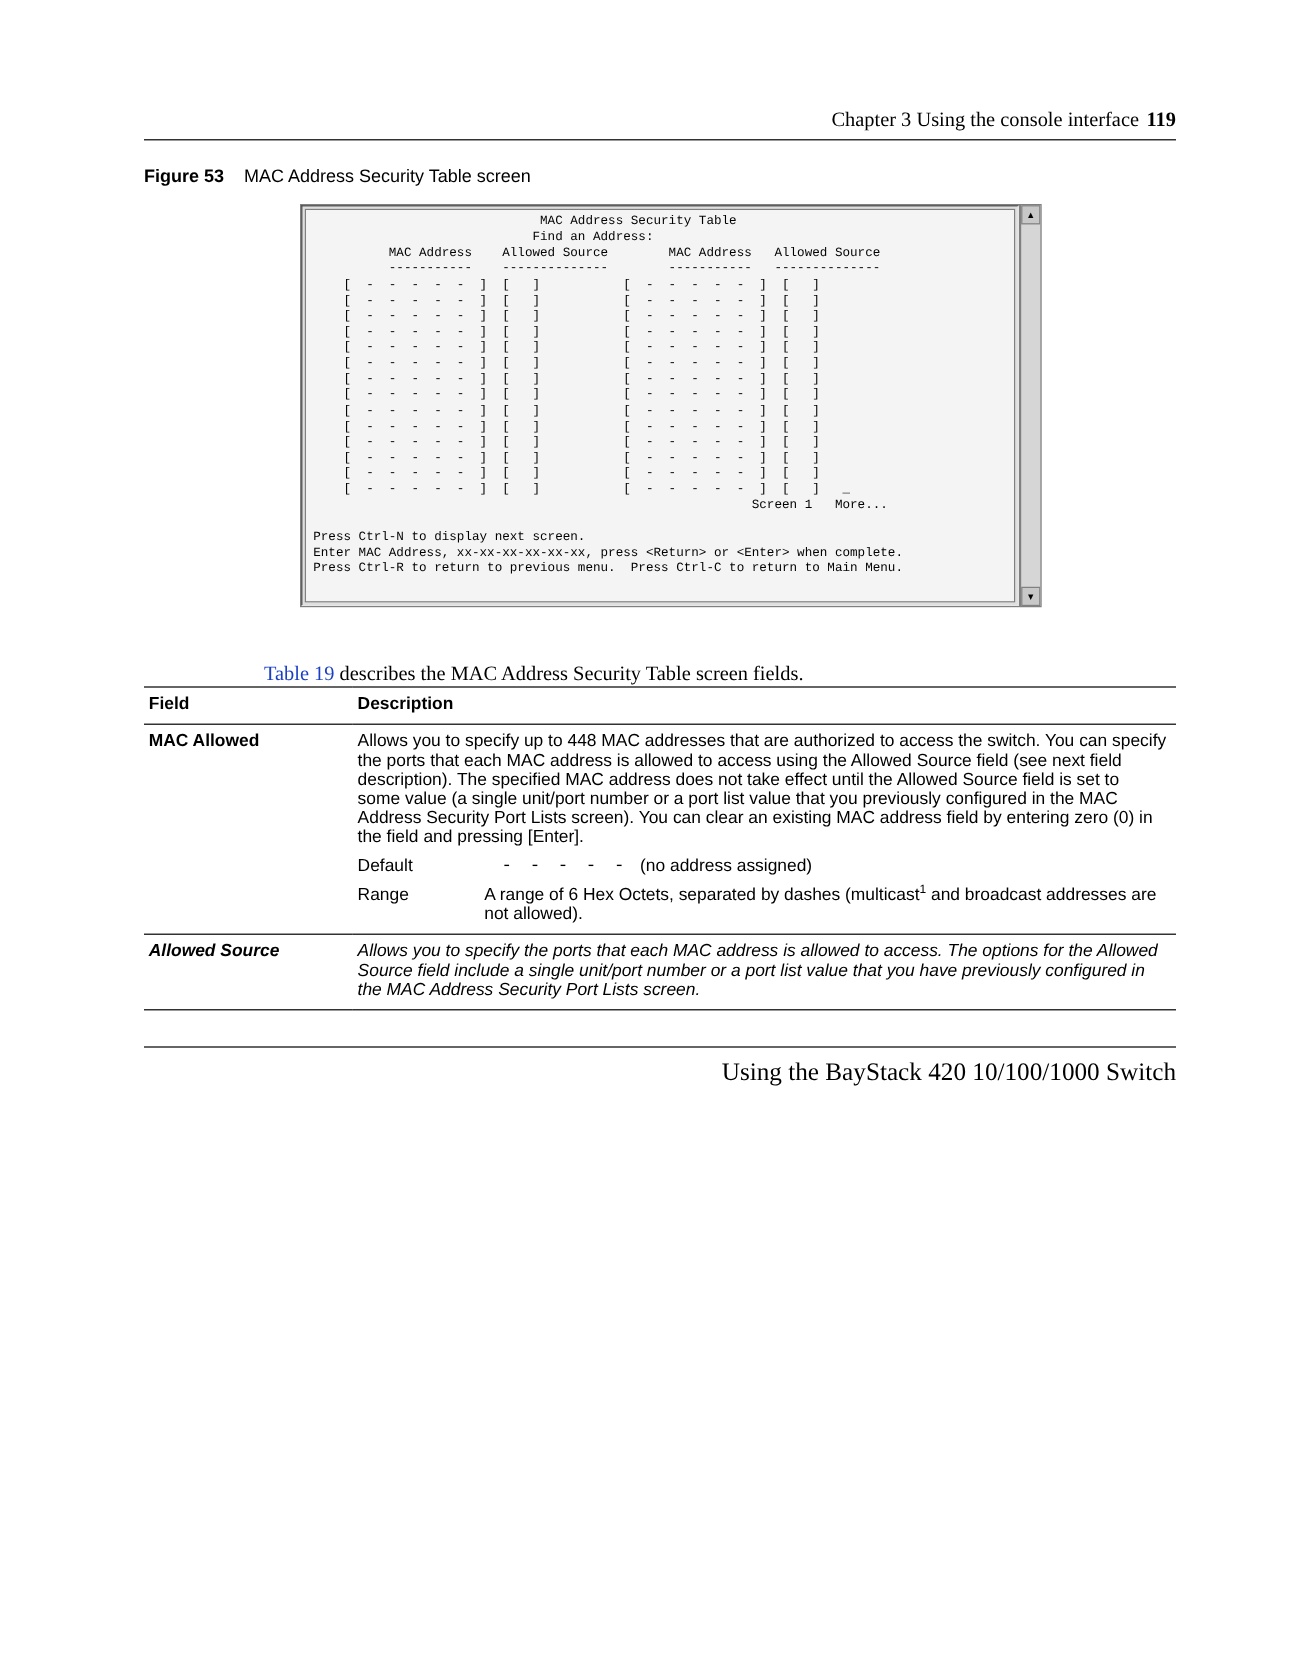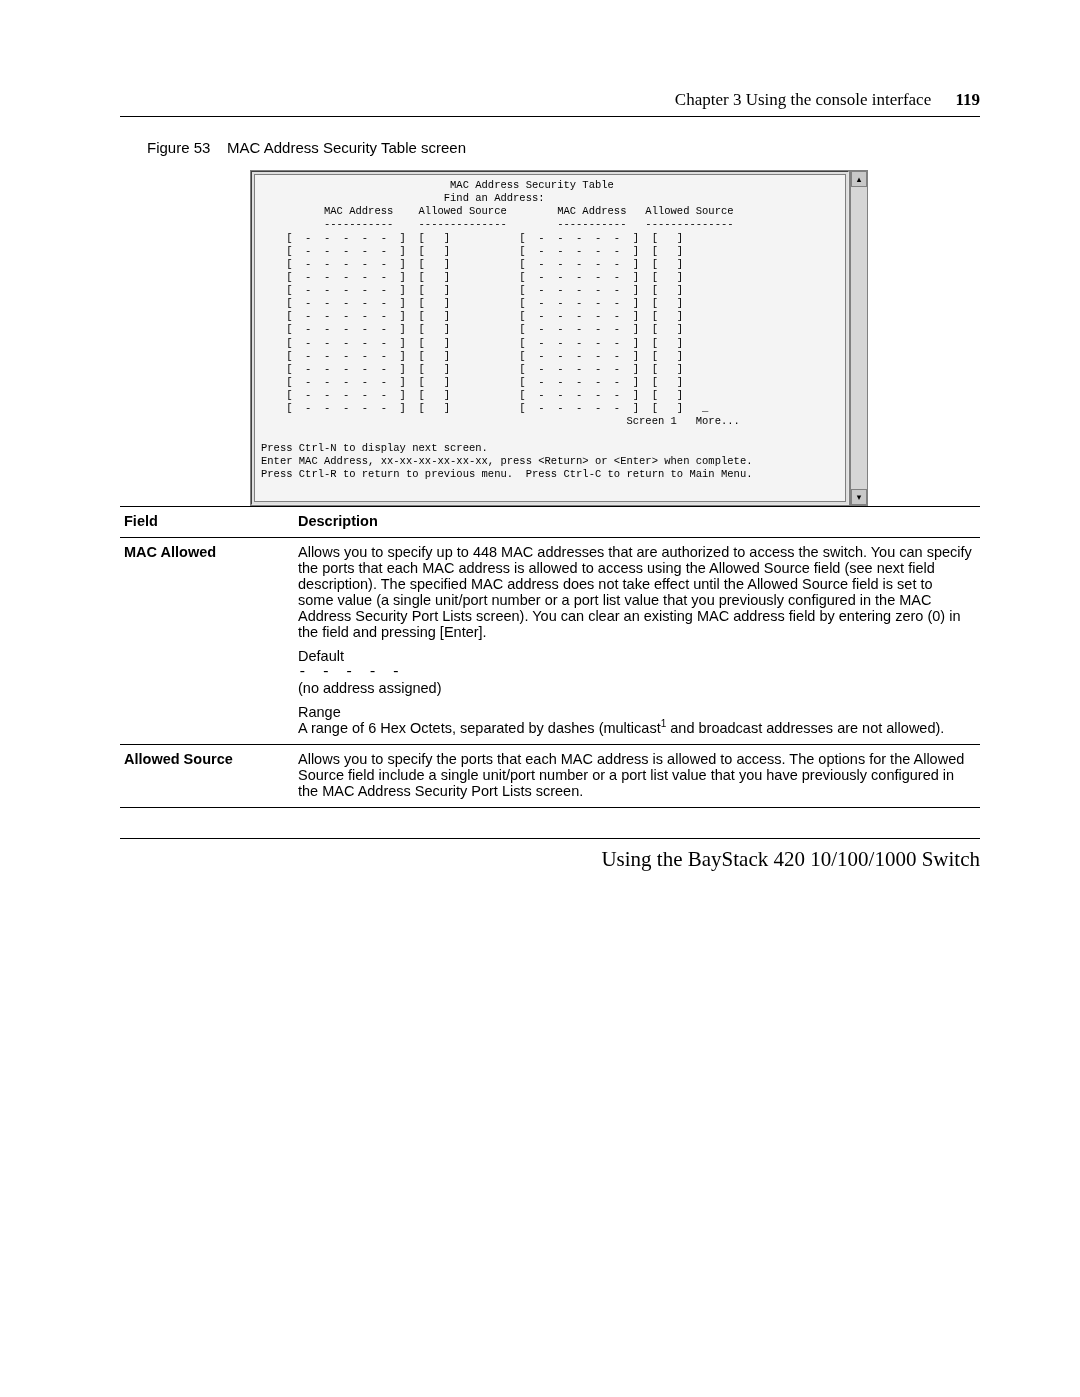--- a/index.html
+++ b/index.html
@@ -15,25 +15,25 @@
     min-height: 1397px;
     box-sizing: border-box;
     padding: 90px 100px 60px 120px;
     position: relative;
   }
   .running-head {
     text-align: right;
     font-size: 17px;
     margin-bottom: 4px;
   }
-  .running-head .pgno { font-weight: bold; margin-left: 20px; }
+  .running-head .pgno { font-weight: bold; margin-left: 2px; }
   .hr-top { border: 0; border-top: 1.5px solid #000; margin: 6px 0 22px 0; }
   .hr-bot { border: 0; border-top: 1.5px solid #000; margin: 30px 0 8px 0; }
   .fig-caption { font-family: Arial, Helvetica, sans-serif; font-size: 15px; margin-bottom: 14px; }
-  .fig-caption b { font-weight: normal; margin-left: 27px; }
+  .fig-caption b { font-weight: bold; }
   .tbl-caption { font-family: Arial, Helvetica, sans-serif; font-size: 15px; margin: 40px 0 14px 0; }
 
   
   .term-wrap {
     margin: 0 auto 0 auto;
     width: 600px;
     position: relative;
   }
   .term-border {
     border: 1px solid #808080;
@@ -83,23 +83,23 @@
     font-family: Arial, Helvetica, sans-serif;
     font-size: 14.5px;
   }
   table.fields th, table.fields td {
     border-top: 1px solid #000;
     text-align: left;
     vertical-align: top;
     padding: 6px 8px 8px 4px;
   }
   table.fields tr.hd th { font-weight: bold; }
-  table.fields tr:last-child td { border-bottom: 1px solid #000; }
+  table.fields tr:last-child td { border-bottom: 1px solid #000; font-style: italic; }
   table.fields td.fname { width: 162px; font-weight: bold; }
-  .subrow { display: flex; margin-top: 8px; flex-direction: column; }
+  .subrow { display: flex; margin-top: 8px; }
   .subrow .lab { width: 120px; }
   .subrow .mono { font-family: "Courier New", monospace; letter-spacing: 3px; margin-right: 10px;}
   .footer { text-align: right; font-size: 21px; }
   sup { font-size: 10px; vertical-align: super; line-height: 0; }
 </style>
 </head>
 <body>
 
 <div class="page">
 
@@ -143,20 +143,23 @@
     [  -  -  -  -  -  ]  [   ]           [  -  -  -  -  -  ]  [   ]   _
                                                           Screen 1   More...
 
 Press Ctrl-N to display next screen.
 Enter MAC Address, xx-xx-xx-xx-xx-xx, press &lt;Return&gt; or &lt;Enter&gt; when complete.
 Press Ctrl-R to return to previous menu.  Press Ctrl-C to return to Main Menu.</div>
       </div>
     </div>
   </div>
 
+  <p class="midtext">
+    <span class="link">Table 19</span><span> describes the MAC Address Security Table screen fields.</span>
+  </p>
 
 
   <table class="fields">
     <tbody>
         <tr class="hd">
       <th>Field</th>
       <th>Description</th>
     </tr>
     <tr>
       <td class="fname">MAC Allowed</td>

